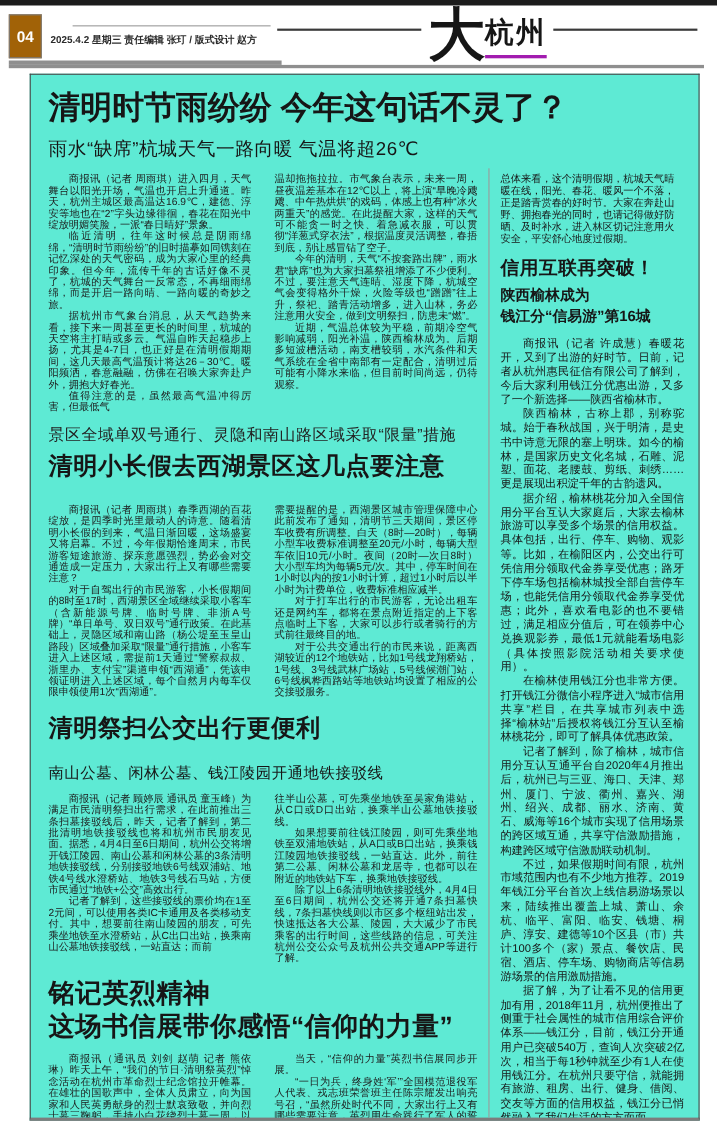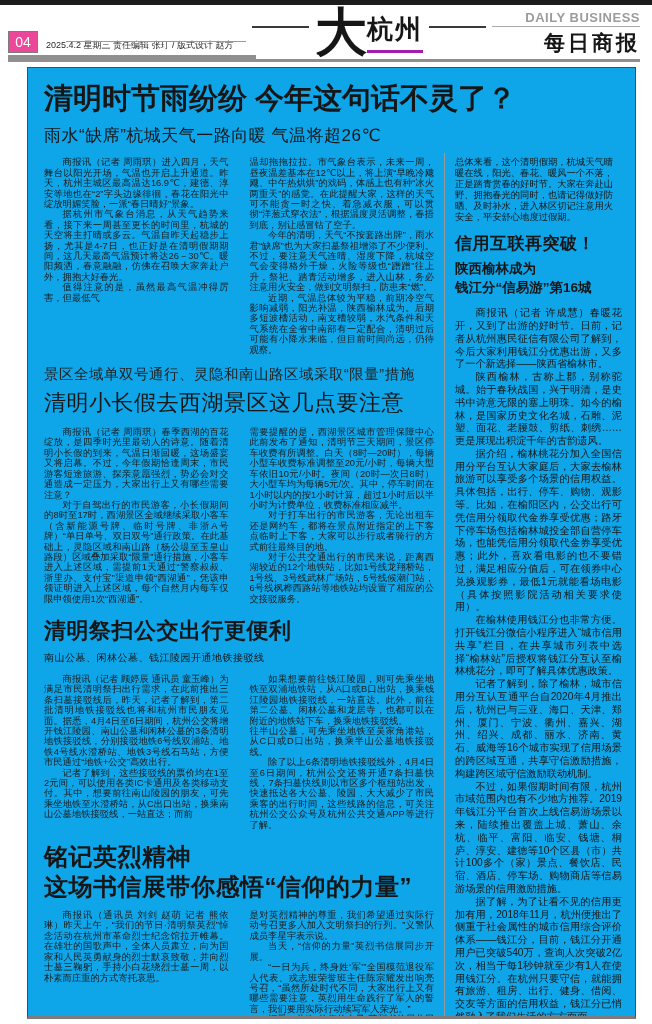--- a/index.html
+++ b/index.html
@@ -4,52 +4,52 @@
 <style>
   *{margin:0;padding:0;box-sizing:border-box}
   html,body{width:652px;background:#fff}
   body{height:1024px;overflow:hidden;font-family:"Liberation Sans","DejaVu Sans",sans-serif;color:#161616}
   .topbar{height:5px;background:#1c1c1c}
   
   .header{position:relative;height:54px;padding:4px 12px 0 8px;display:flex;align-items:flex-end}
   .h-left{width:238px;padding-bottom:6px;position:relative}
   .h-left .rule-top{position:absolute;top:10px;left:58px;right:0;height:1px;background:#9a9a9a}
   .pageno-row{display:flex;align-items:center;gap:8px}
-  .pageno{width:30px;height:22px;background:#ec4899;border:1px solid #7c7c7c;color:#fff;font-size:14px;font-weight:normal;display:flex;align-items:center;justify-content:center}
-  .dateline{font-size:9px;font-weight:normal;color:#2b2b2b;white-space:nowrap;line-height:1.4;padding-top:6px}
+  .pageno{width:30px;height:40px;background:#a16207;border:1px solid #7c7c7c;color:#fff;font-size:14px;font-weight:bold;display:flex;align-items:center;justify-content:center}
+  .dateline{font-size:9px;font-weight:bold;color:#2b2b2b;white-space:nowrap;line-height:1.4;padding-top:6px}
   .h-left .rule-bottom{position:absolute;bottom:0;left:0;right:-10px;height:4px;background:#8f8f8f}
   .masthead{flex:1;display:flex;align-items:center;justify-content:center;position:relative;padding-bottom:4px}
   .mast-rule{height:2px;background:#3a3a3a;flex:1;margin:0 6px;position:relative;top:-6px}
   .big-char{font-family:"Liberation Serif","DejaVu Serif",serif;font-size:52px;font-weight:900;line-height:.85;letter-spacing:-2px}
   .city{font-size:26px;font-weight:900;letter-spacing:2px;margin-left:2px;border-bottom:3px solid #a21caf;padding-bottom:3px}
   .h-right{width:148px;text-align:right;padding-bottom:2px;position:relative}
   .brand-en{font-size:13px;font-weight:bold;color:#9c9c9c;letter-spacing:.5px;border-bottom:1px solid #aaa;padding-bottom:1px}
   .brand-cn{font-family:"Liberation Serif","DejaVu Serif",serif;font-size:21px;font-weight:900;letter-spacing:3px;padding-top:2px}
   .header-underline{margin:0 12px 0 8px;height:3px;background:#8f8f8f}
   
-  .frame{margin:5px 16px 0 27px;border:1px solid #4a4a4a;border-bottom:3px solid #7d7d7d;height:952px;overflow:hidden;background:#0ea5e9}
+  .frame{margin:5px 16px 0 27px;border:1px solid #4a4a4a;border-bottom:3px solid #7d7d7d;height:952px;overflow:hidden;background:#5eead4}
   .a1-head{padding:14px 16px 6px 16px}
   .a1-head h1{font-size:29px;font-weight:900;letter-spacing:0;line-height:1.15;white-space:nowrap}
   .a1-head .sub{font-size:17px;margin-top:9px;letter-spacing:.5px}
   .row{display:flex;align-items:stretch}
   .main-left{width:416px;padding:4px 10px 0 16px}
   .sidebar{flex:1;border-left:1px solid #9a9a9a;padding:4px 13px 0 10px;overflow:hidden}
   
   .cols{display:flex;gap:21px}
   .col{flex:1;font-size:9.3px;line-height:10.4px;text-align:justify;text-justify:inter-ideograph;color:#1b1b1b}
   .para{text-indent:2em;margin:0}
   .para.cont{text-indent:0}
   
   .a2{margin-top:10px}
   .kicker{font-size:14.5px;letter-spacing:.5px;color:#222}
-  .a2 h2{font-size:22px;font-weight:400;margin:4px 0 9px 0;letter-spacing:.5px}
+  .a2 h2{font-size:22px;font-weight:700;margin:4px 0 19px 0;letter-spacing:.5px}
   
   .a3{margin-top:12px}
   .a3 h2{font-size:22px;font-weight:900;letter-spacing:.5px}
-  .a3 .sub{font-size:10px;margin:5px 0 9px 0;letter-spacing:.5px}
+  .a3 .sub{font-size:14px;margin:17px 0 9px 0;letter-spacing:.5px}
   
   .a4{margin-top:12px}
   .a4 h2{font-size:24px;font-weight:900;line-height:1.25;letter-spacing:.5px;margin-bottom:8px}
   
   .cont-block{font-size:9.3px;line-height:11px;margin-bottom:9px}
   .credit-head h3{font-size:17px;font-weight:900;letter-spacing:.5px}
   .credit-sub{font-size:13.5px;font-weight:700;line-height:1.4;margin:5px 0 9px 0}
   .credit-body{font-size:10.2px;line-height:12.8px;text-align:justify;text-justify:inter-ideograph}
   .credit-body .para{text-indent:2em}
 </style>
@@ -69,40 +69,37 @@
       </div>
     </div>
     <div class="rule-bottom"></div>
   </div>
   <div class="masthead">
     <span class="mast-rule"></span>
     <span class="big-char">大</span>
     <span class="city">杭州</span>
     <span class="mast-rule"></span>
   </div>
-  <div class="h-right">
-    <div class="brand-en">DAILY BUSINESS</div>
-    <div class="brand-cn">每日商报</div>
-  </div>
 </header>
 <div class="header-underline"></div>
 
 <div class="frame">
 
   <section class="a1-head">
     <h1>清明时节雨纷纷  今年这句话不灵了？</h1>
     <p class="sub">雨水“缺席”杭城天气一路向暖  气温将超26℃</p>
   </section>
 
   <div class="row">
     <div class="main-left">
 
       <div class="cols">
         <div class="col">
             <p class="para">商报讯（记者 周雨琪）进入四月，天气舞台以阳光开场，气温也开启上升通道。昨天，杭州主城区最高温达16.9℃，建德、淳安等地也在“2”字头边缘徘徊，春花在阳光中绽放明媚笑脸，一派“春日晴好”景象。</p>
+            <p class="para">临近清明，往年这时候总是阴雨绵绵，“清明时节雨纷纷”的旧时描摹如同镌刻在记忆深处的天气密码，成为大家心里的经典印象。但今年，流传千年的古话好像不灵了，杭城的天气舞台一反常态，不再细雨绵绵，而是开启一路向晴、一路向暖的奇妙之旅。</p>
             <p class="para">据杭州市气象台消息，从天气趋势来看，接下来一周甚至更长的时间里，杭城的天空将主打晴或多云。气温自昨天起稳步上扬，尤其是4-7日，也正好是在清明假期期间，这几天最高气温预计将达26－30℃。暖阳频洒，春意融融，仿佛在召唤大家奔赴户外，拥抱大好春光。</p>
             <p class="para">值得注意的是，虽然最高气温冲得厉害，但最低气</p>
           </div>
         <div class="col">
             <p class="para cont">温却拖拖拉拉。市气象台表示，未来一周，昼夜温差基本在12℃以上，将上演“早晚冷飕飕、中午热烘烘”的戏码，体感上也有种“冰火两重天”的感觉。在此提醒大家，这样的天气可不能贪一时之快、着急减衣服，可以贯彻“洋葱式穿衣法”，根据温度灵活调整，春捂到底，别让感冒钻了空子。</p>
             <p class="para">今年的清明，天气“不按套路出牌”，雨水君“缺席”也为大家扫墓祭祖增添了不少便利。不过，要注意天气连晴、湿度下降，杭城空气会变得格外干燥，火险等级也“蹭蹭”往上升，祭祀、踏青活动增多，进入山林，务必注意用火安全，做到文明祭扫，防患未“燃”。</p>
             <p class="para">近期，气温总体较为平稳，前期冷空气影响减弱，阳光补温，陕西榆林成为。后期多短波槽活动，南支槽较弱，水汽条件和天气系统在全省中南部有一定配合，清明过后可能有小降水来临，但目前时间尚远，仍待观察。</p>
           </div>
       </div>
 
@@ -124,38 +121,37 @@
 
       <section class="a3">
         <h2>清明祭扫公交出行更便利</h2>
         <p class="sub">南山公墓、闲林公墓、钱江陵园开通地铁接驳线</p>
         <div class="cols">
           <div class="col">
               <p class="para">商报讯（记者 顾婷辰 通讯员 童玉峰）为满足市民清明祭扫出行需求，在此前推出三条扫墓接驳线后，昨天，记者了解到，第二批清明地铁接驳线也将和杭州市民朋友见面。据悉，4月4日至6日期间，杭州公交将增开钱江陵园、南山公墓和闲林公墓的3条清明地铁接驳线，分别接驳地铁6号线双浦站、地铁4号线水澄桥站、地铁3号线石马站，方便市民通过“地铁+公交”高效出行。</p>
               <p class="para">记者了解到，这些接驳线的票价均在1至2元间，可以使用各类IC卡通用及各类移动支付。其中，想要前往南山陵园的朋友，可先乘坐地铁至水澄桥站，从C出口出站，换乘南山公墓地铁接驳线，一站直达；而前</p>
             </div>
           <div class="col">
+              <p class="para cont">往半山公墓，可先乘坐地铁至吴家角港站，从C口或D口出站，换乘半山公墓地铁接驳线。</p>
               <p class="para">如果想要前往钱江陵园，则可先乘坐地铁至双浦地铁站，从A口或B口出站，换乘钱江陵园地铁接驳线，一站直达。此外，前往第二公墓、闲林公墓和龙居寺，也都可以在附近的地铁站下车，换乘地铁接驳线。</p>
-              <p class="para cont">往半山公墓，可先乘坐地铁至吴家角港站，从C口或D口出站，换乘半山公墓地铁接驳线。</p>
               <p class="para">除了以上6条清明地铁接驳线外，4月4日至6日期间，杭州公交还将开通7条扫墓快线，7条扫墓快线则以市区多个枢纽站出发，快速抵达各大公墓、陵园，大大减少了市民乘客的出行时间，这些线路的信息，可关注杭州公交公众号及杭州公共交通APP等进行了解。</p>
             </div>
         </div>
       </section>
 
       <section class="a4">
         <h2>
           <span>铭记英烈精神</span><br>
           <span>这场书信展带你感悟“信仰的力量”</span>
         </h2>
         <div class="cols">
           <div class="col">
               <p class="para">商报讯（通讯员 刘剑 赵萌 记者 熊依琳）昨天上午，“我们的节日·清明祭英烈”悼念活动在杭州市革命烈士纪念馆拉开帷幕。在雄壮的国歌声中，全体人员肃立，向为国家和人民英勇献身的烈士默哀致敬，并向烈士墓三鞠躬，手持小白花绕烈士墓一周，以朴素而庄重的方式寄托哀思。</p>
             </div>
           <div class="col">
-              <p class="para cont">是对英烈精神的尊重，我们希望通过实际行动号召更多人加入文明祭扫的行列。”义警队成员李星宇表示说。</p>
               <p class="para">当天，“信仰的力量”英烈书信展同步开展。</p>
               <p class="para">“一日为兵，终身姓‘军’”全国模范退役军人代表、戎志班荣誉班主任陈宗耀发出响亮号召，“虽然所处时代不同，大家出行上又有哪些需要注意，英烈用生命践行了军人的誓言，我们要用实际行动续写军人荣光。”</p>
               <p class="para">据悉，此次“信仰的力量”英烈书信展共展出20余篇英烈书信。“这次展览不仅有我们馆藏的一些英烈书信，也有从全国各地征集而来的英烈书信，每封书信中都饱含了英烈们最真挚、最质朴的情感，希望大家可以从中汲取到力量。”市革命烈士纪念馆副馆长祝丹丹介绍道。</p>
             </div>
         </div>
       </section>
 
     </div>
 
     <aside class="sidebar">

